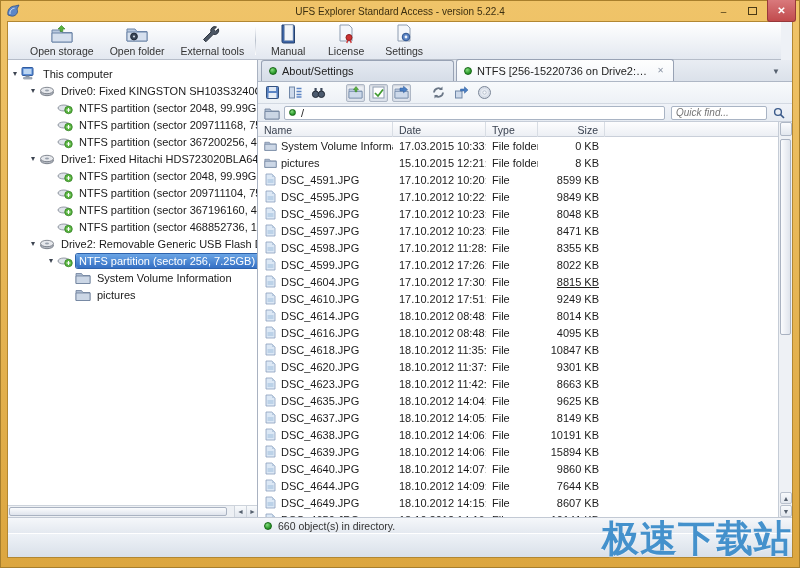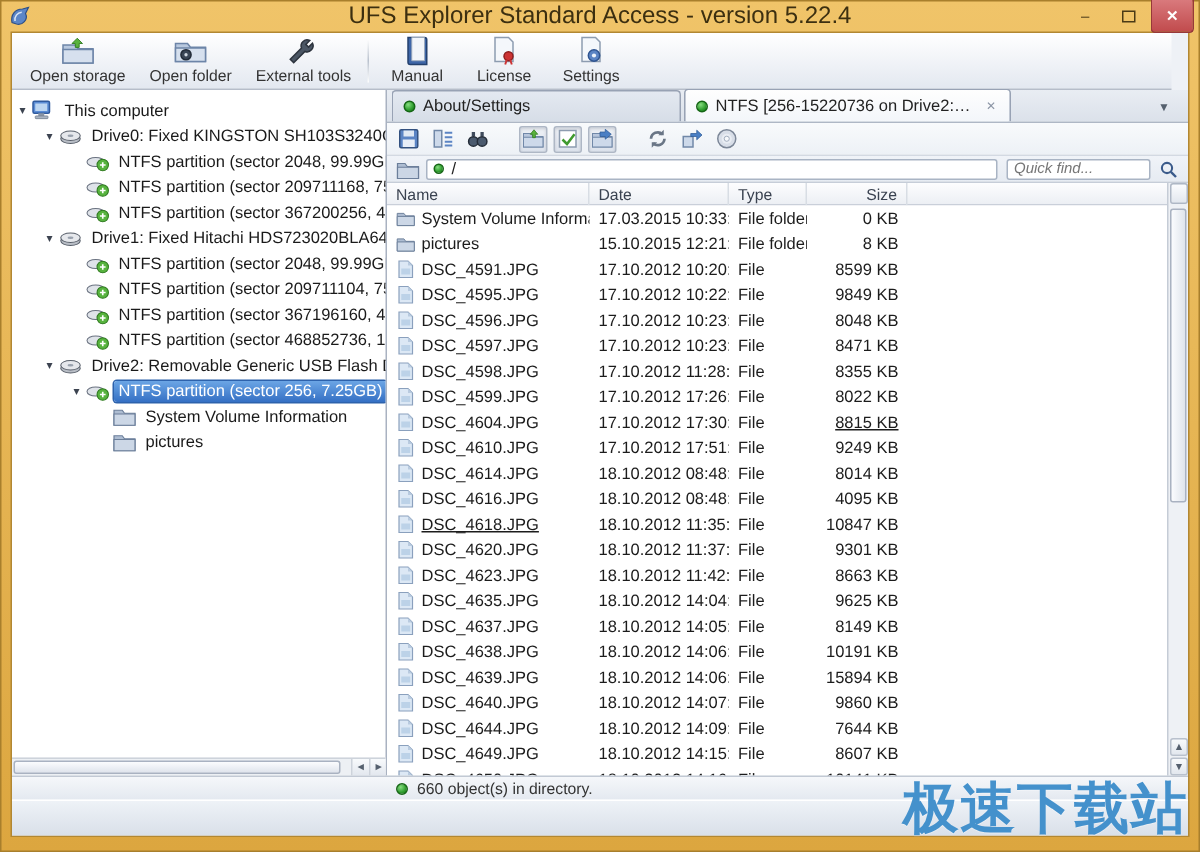--- a/index.html
+++ b/index.html
@@ -4,32 +4,32 @@
 <style>
   html,body{margin:0;padding:0;background:#888;}
   *{box-sizing:border-box;}
   .win{position:relative;width:800px;height:568px;overflow:hidden;
        background:linear-gradient(#f0c469,#dca63f);
        box-shadow:inset 0 0 0 1px #a87f2c;
        font-family:"Liberation Sans",sans-serif;font-size:11px;color:#222;}
   
   .titlebar{position:absolute;left:0;top:0;width:800px;height:22px;display:flex;align-items:center;}
   .appicon{width:16px;height:14px;margin-left:6px;}
-  .title{position:absolute;left:0;right:0;text-align:center;font-size:16px;color:#3c2f10;}
+  .title{position:absolute;left:0;right:0;text-align:center;font-size:10px;color:#3c2f10;}
   .wctrls{position:absolute;right:4px;top:0;height:22px;display:flex;align-items:stretch;z-index:5;}
   .wc{width:29px;display:flex;align-items:center;justify-content:center;font-size:10px;color:#4a3a16;cursor:default;}
   .wc.close{background:linear-gradient(#d9797c,#c14b4d);border:1px solid #97383a;border-top:none;color:#fff;font-weight:bold;border-radius:0 0 3px 3px;}
   .wc.max .glyph{border:1px solid #4a3a16;width:9px;height:8px;display:inline-block;font-size:0;}
   
   .inner{position:absolute;left:8px;top:22px;width:784px;height:535px;background:#eef1f6;
          box-shadow:0 0 0 1px #b28732;}
   
   .toolbar{position:absolute;left:0;top:0;width:773px;height:38px;
            background:linear-gradient(#ffffff,#e3e8f0);border-bottom:1px solid #b6bdc9;
-           display:flex;align-items:stretch;padding:1px 4px;}
+           display:flex;align-items:stretch;padding:1px 14px;}
   .tbtn{display:flex;flex-direction:column;align-items:center;justify-content:center;
         min-width:58px;padding:1px 7px;border:1px solid transparent;border-radius:2px;}
   .tbicon{width:22px;height:20px;display:block;}
   .tbicon svg{width:22px;height:20px;display:block;}
   .tblabel{font-size:10.5px;color:#333;margin-top:1px;white-space:nowrap;}
   .tsep{width:1px;margin:3px 3px;background:linear-gradient(#fff,#b9c1cd,#fff);}
   
   .treepanel{position:absolute;left:0;top:38px;width:250px;height:457px;background:#fff;
              border-right:1px solid #a9b2c1;overflow:hidden;}
   .tree{position:absolute;left:0;top:0;right:0;bottom:12px;overflow:hidden;padding-top:5px;}
@@ -611,21 +611,21 @@
                   <rect x="3.5" y="6" width="6" height="4" fill="#bcd2e8"></rect>
                 </svg>
               </span>
               <span>DSC_4616.JPG</span>
             </span>
     <span class="c cdate" style="flex: 0 0 93px; width: 93px;">18.10.2012 08:48:48</span>
     <span class="c ctype" style="flex: 0 0 52px; width: 52px;">File</span>
     <span class="c csize r" style="flex: 0 0 67px; width: 67px;">4095 KB</span>
   </div>
           <div class="frow">
-    <span class="c cname" style="flex: 0 0 135px; width: 135px; text-decoration: underline;">
+    <span class="c cname" style="flex: 0 0 135px; width: 135px;">
               <span class="ficon">
                 <svg viewBox="0 0 13 13">
                   <path d="M2 1 h6 l3 3 v8 H2z" fill="#dce8f5" stroke="#8aa0bd" stroke-width="0.8"></path>
                   <path d="M8 1 l3 3 h-3z" fill="#b9cbe0"></path>
                   <rect x="3.5" y="6" width="6" height="4" fill="#bcd2e8"></rect>
                 </svg>
               </span>
               <span>DSC_4618.JPG</span>
             </span>
     <span class="c cdate" style="flex: 0 0 93px; width: 93px;">18.10.2012 11:35:50</span>

